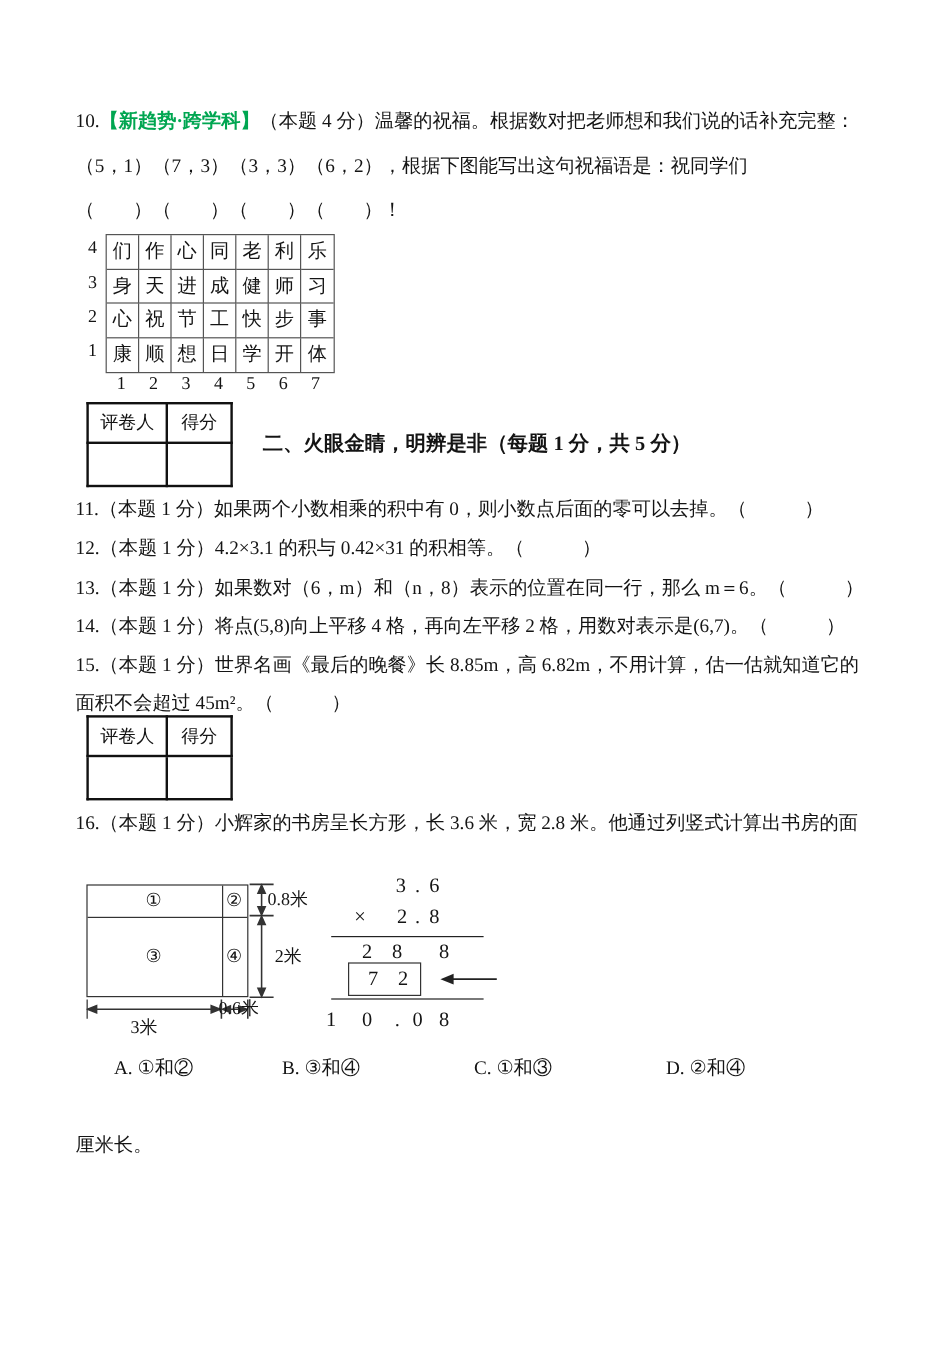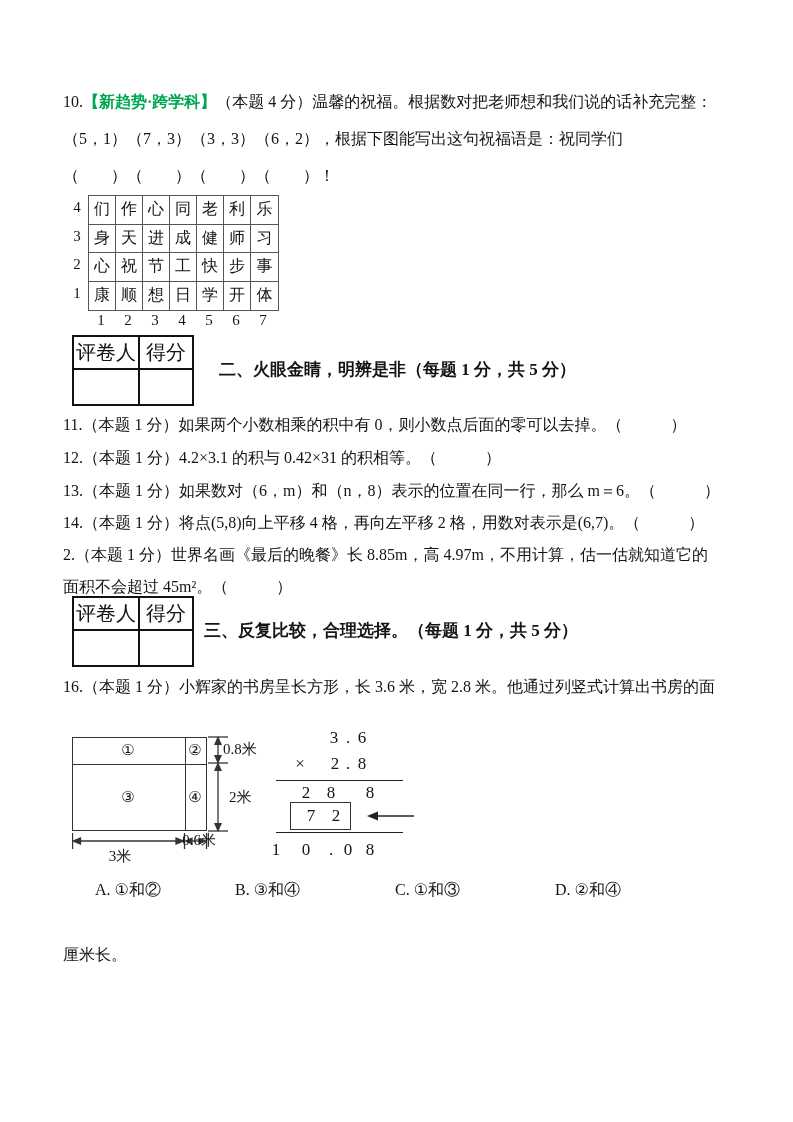--- a/index.html
+++ b/index.html
@@ -12,21 +12,21 @@
   .cg{position:absolute;left:88px;top:195px;display:grid;grid-template-columns:repeat(7,27px);
       grid-auto-rows:28.5px;border:1px solid #555;}
   .cg-cell{border-right:1px solid #555;border-bottom:1px solid #555;display:flex;align-items:center;
       justify-content:center;font-size:16px;}
   .cg-cell:nth-child(7n){border-right:none;}
   .cg-cell:nth-child(n+22){border-bottom:none;}
   .cg-rowlab{position:absolute;left:70px;width:14px;text-align:center;font-size:15px;}
   .cg-collab{position:absolute;transform:translateX(-50%);font-size:15px;}
   
   .score-table{position:absolute;border-collapse:collapse;}
-  .score-table td{border:2px solid #111;text-align:center;font-size:20px;padding:0;}
+  .score-table td{border:2px solid #111;text-align:center;font-size:15px;padding:0;}
   .score-table .st-h td{height:31px;}
   .score-table .st-e td{height:34px;}
   .st-c1{width:64px;} .st-c2{width:52px;}
   
   .diag{position:absolute;left:72px;top:735px;width:200px;height:135px;}
   .fp-rect{position:absolute;left:0;top:2px;width:135px;height:94px;border:1.2px solid #333;box-sizing:border-box;}
   .fp-hdiv{position:absolute;left:0;top:26px;width:100%;height:0;border-top:1.2px solid #333;}
   .fp-vdiv{position:absolute;left:112px;top:0;height:100%;width:0;border-left:1.2px solid #333;}
   .fp-lab{position:absolute;transform:translateX(-50%);font-size:15px;}
   .dim-lab{position:absolute;font-size:15px;white-space:nowrap;}
@@ -103,36 +103,35 @@
       <td></td>
     </tr>
   </tbody>
     </table>
   <div class="sec-title" style="left:219px;top:358px">二、火眼金睛，明辨是非（每题 1 分，共 5 分）</div>
 
   <div class="line" style="top:414px">11.（本题 1 分）如果两个小数相乘的积中有 0，则小数点后面的零可以去掉。（　　　）</div>
   <div class="line" style="top:447px">12.（本题 1 分）4.2×3.1 的积与 0.42×31 的积相等。（　　　）</div>
   <div class="line" style="top:480px">13.（本题 1 分）如果数对（6，m）和（n，8）表示的位置在同一行，那么 m＝6。（　　　）</div>
   <div class="line" style="top:512px">14.（本题 1 分）将点(5,8)向上平移 4 格，再向左平移 2 格，用数对表示是(6,7)。（　　　）</div>
-  <div class="line" style="top:544px">2.（本题 1 分）世界名画《最后的晚餐》长 8.85m，高 4.97m，不用计算，估一估就知道它的</div>
+  <div class="line" style="top:544px">15.（本题 1 分）世界名画《最后的晚餐》长 8.85m，高 6.82m，不用计算，估一估就知道它的</div>
   <div class="line" style="top:576px">面积不会超过 45m²。（　　　）</div>
 
   <table class="score-table" style="left:72px;top:596px">
     <tbody>
         <tr class="st-h">
       <td class="st-c1">评卷人</td>
       <td class="st-c2">得分</td>
     </tr>
     <tr class="st-e">
       <td></td>
       <td></td>
     </tr>
   </tbody>
     </table>
-  <div class="sec-title" style="left:204px;top:619px">三、反复比较，合理选择。（每题 1 分，共 5 分）</div>
 
   <div class="line" style="top:676px">16.（本题 1 分）小辉家的书房呈长方形，长 3.6 米，宽 2.8 米。他通过列竖式计算出书房的面</div>
 
   <div class="diag">
     <div class="fp-rect">
       <div class="fp-hdiv"></div>
       <div class="fp-vdiv"></div>
     </div>
     <span class="fp-lab" style="left:56px;top:6px">①</span>
     <span class="fp-lab" style="left:123px;top:6px">②</span>

